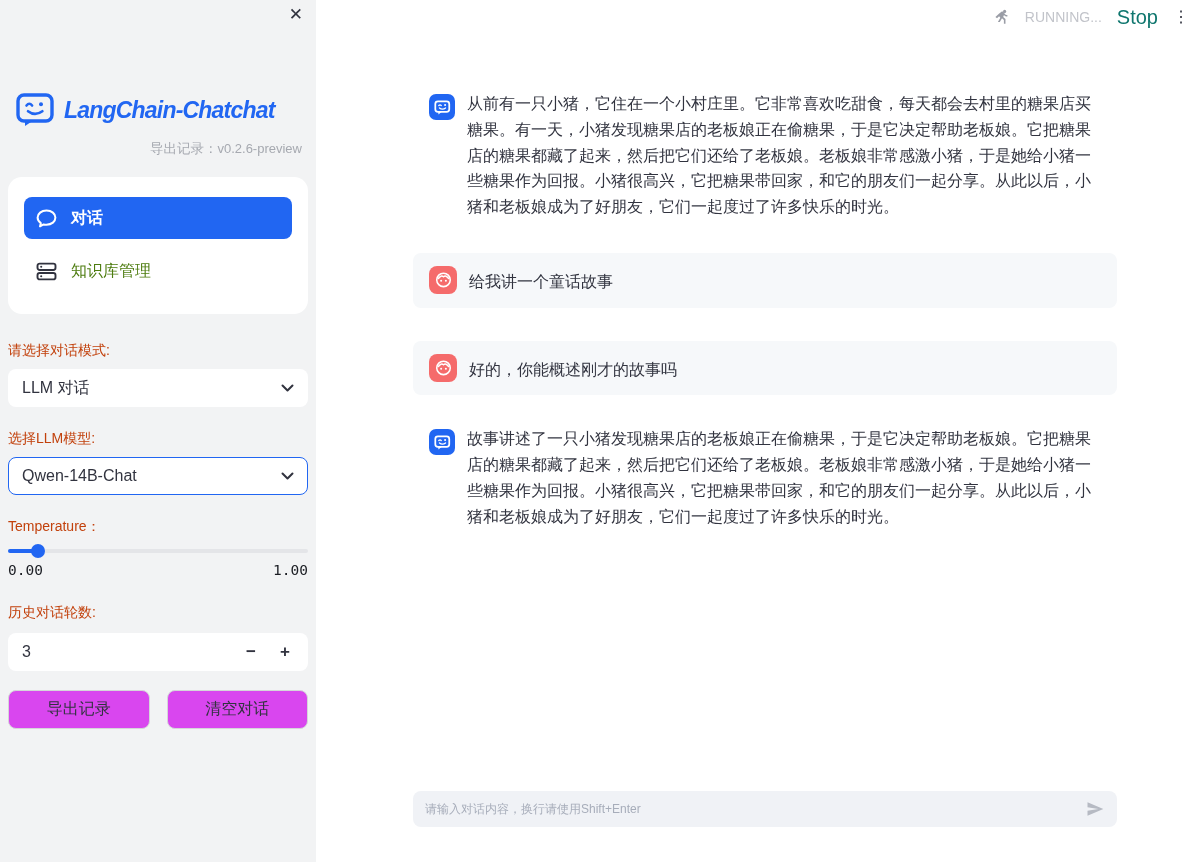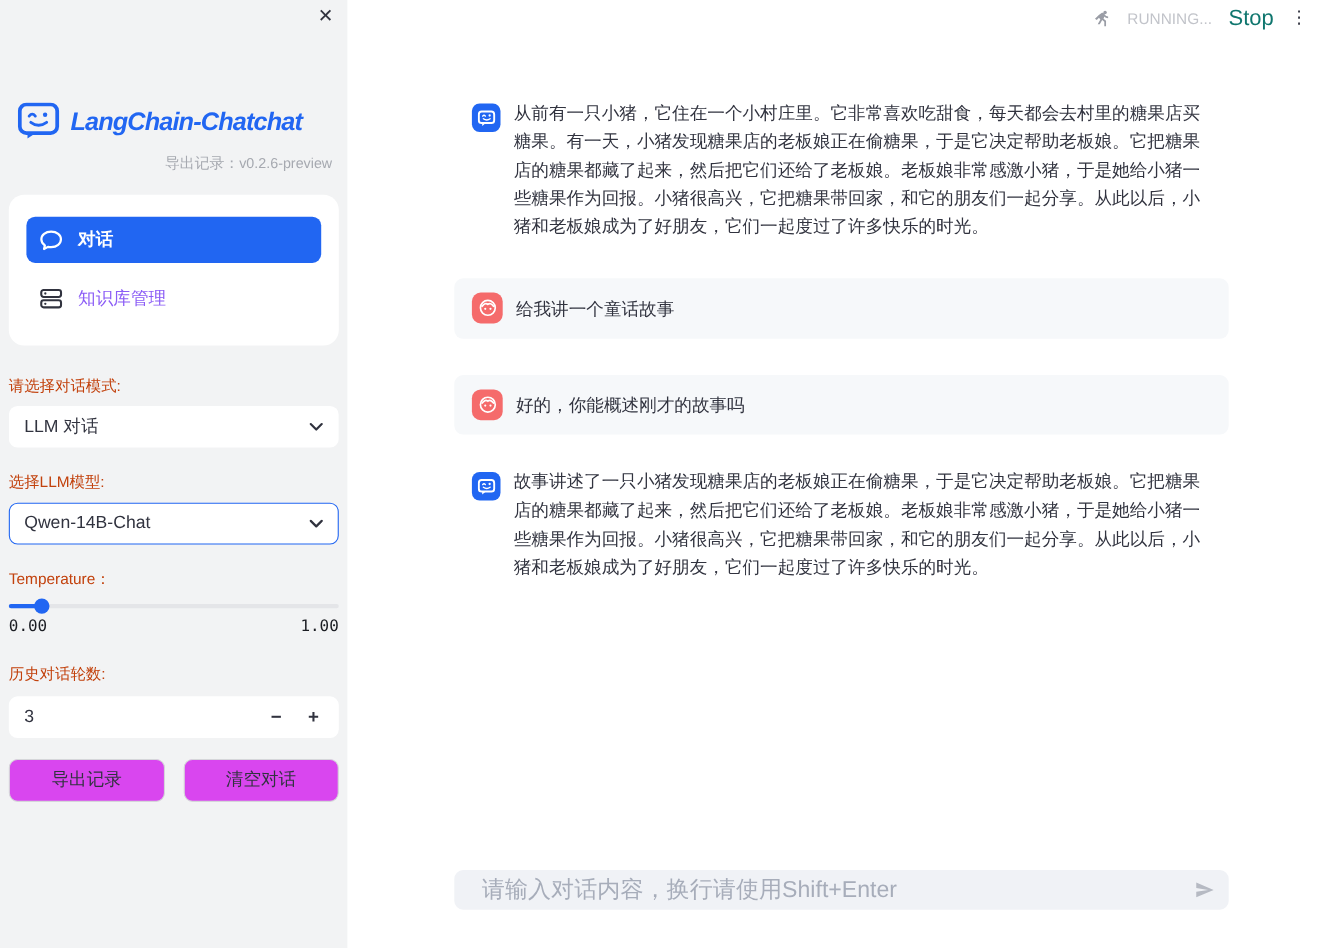--- a/index.html
+++ b/index.html
@@ -17,21 +17,21 @@
     font-size:17px; line-height:1; color:#31333f; cursor:pointer; }
   .logo-row { display:flex; align-items:center; gap:9px; margin:93px 0 0 8px; }
   .logo-text { font-size:23px; font-weight:700; font-style:italic;
     color:var(--accent); letter-spacing:-0.8px; white-space:nowrap; }
   .version-row { text-align:right; margin-top:13px; padding-right:6px;
     color:var(--muted); font-size:13px; }
   .version-row .vlabel { font-size:13.5px; }
   .nav-card { background:#fff; border-radius:14px; margin-top:19px;
     padding:20px 16px 22px; display:flex; flex-direction:column; gap:11px; }
   .nav-item { display:flex; align-items:center; gap:14px; height:42px;
-    border-radius:8px; padding:0 12px; font-size:16px; cursor:pointer; color:#8b5cf6; }
+    border-radius:8px; padding:0 12px; font-size:16px; cursor:pointer; color:#4d7c0f; }
   .nav-item.active { background:var(--accent); color:#fff; font-weight:700; }
   .field-label { font-size:14px; color:#c2410c; }
   .lbl-mode { margin:28px 0 9px 0; }
   .lbl-model { margin:23px 0 9px 0; }
   .lbl-temp { margin:23px 0 0 0; }
   .lbl-hist { margin:26px 0 11px 0; }
   .select { background:#fff; border-radius:8px; height:38px; display:flex;
     align-items:center; justify-content:space-between; padding:0 13px;
     font-size:16px; cursor:pointer; border:1px solid transparent; }
   .select.focused { border:1px solid var(--accent); }
@@ -71,21 +71,21 @@
   .avatar.user { width:28px; height:28px; border-radius:8px; background:var(--user-avatar); }
   .avatar.assistant { width:26px; height:26px; border-radius:7px;
     background:var(--accent); margin-top:1px; }
   .msg-text { font-size:16px; line-height:1.61; color:#31333f; }
   .msg.user .msg-text { padding-top:3px; }
   .msg.assistant .msg-text { margin-top:-2px; }
   .chat-input-wrap { position:absolute; left:97px; bottom:35px; width:704px;
     height:36px; background:var(--input-bg); border-radius:8px; display:flex;
     align-items:center; padding:0 10px 0 12px; }
   .chat-input { flex:1; background:transparent; border:none; outline:none;
-    font-size:21px; color:#4d7c0f; font-family:inherit;margin-left:13px; }
+    font-size:12px; color:#4d7c0f; font-family:inherit; }
   .chat-input::placeholder { color:#a7adba; }
   .send-btn { background:none; border:none; cursor:pointer; display:flex;
     align-items:center; padding:2px; }
 </style>
 </head>
 <body style="--accent: #2166f2; --user-avatar: #f56b6b; --sidebar-bg: #f2f3f4; --user-row-bg: #f6f8fa; --input-bg: #f0f2f6; --muted: #a6a9b0;">
 
 <aside class="sidebar">
   <button class="close-btn">✕</button>
 

